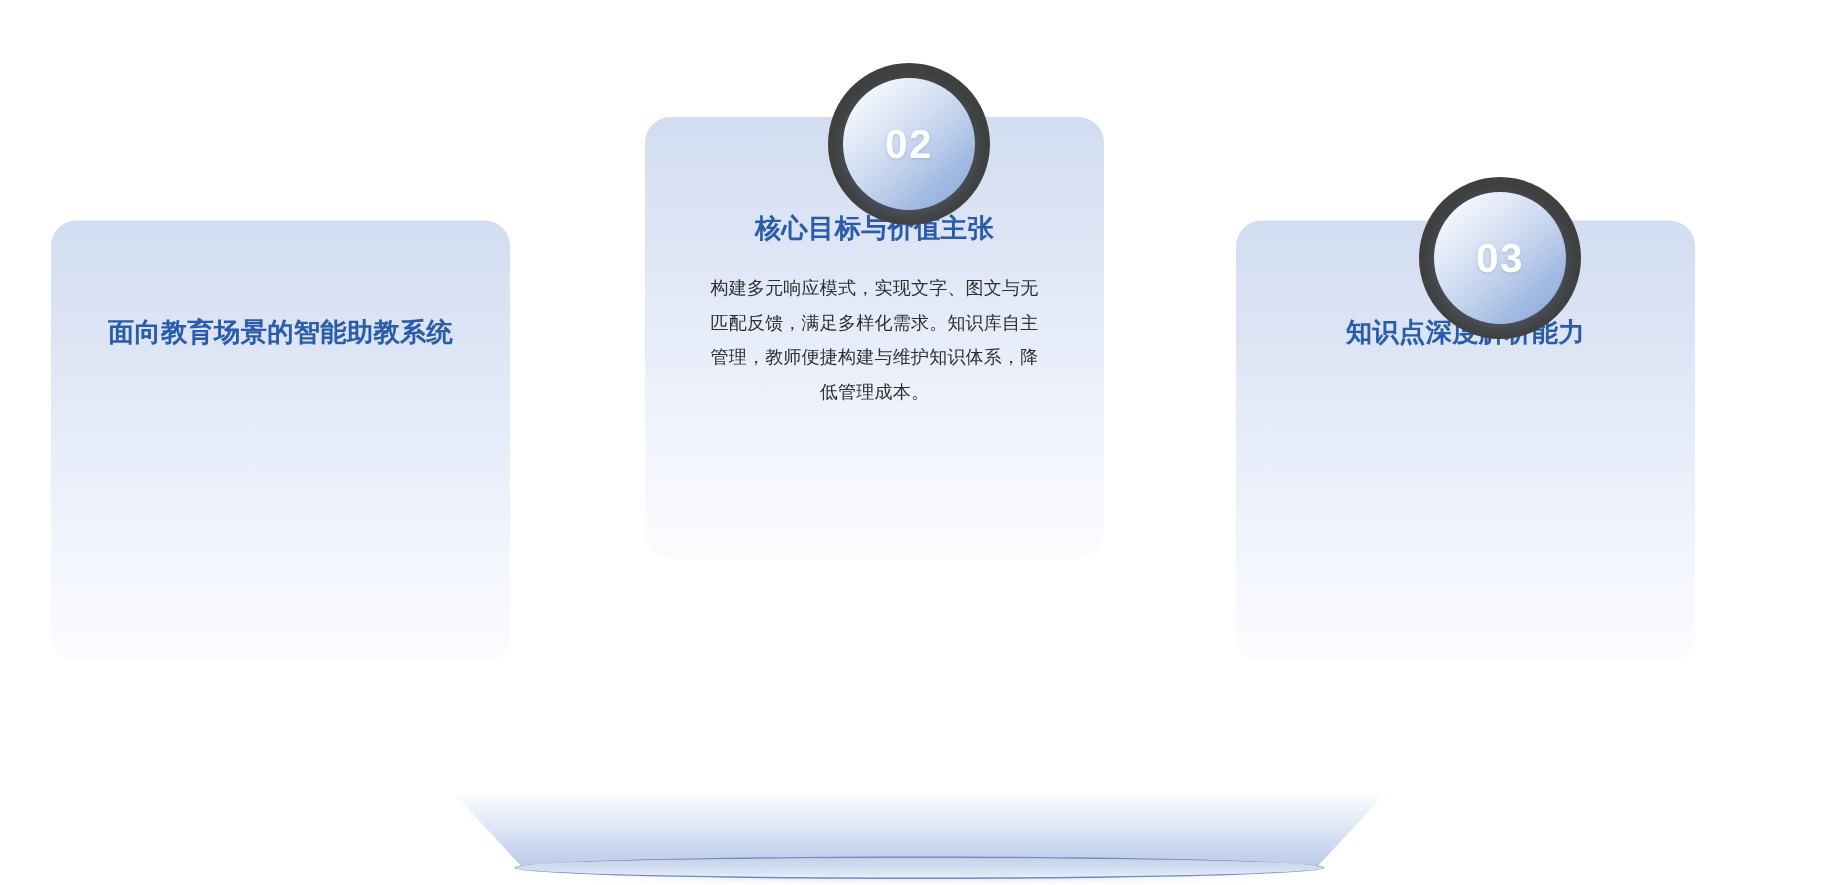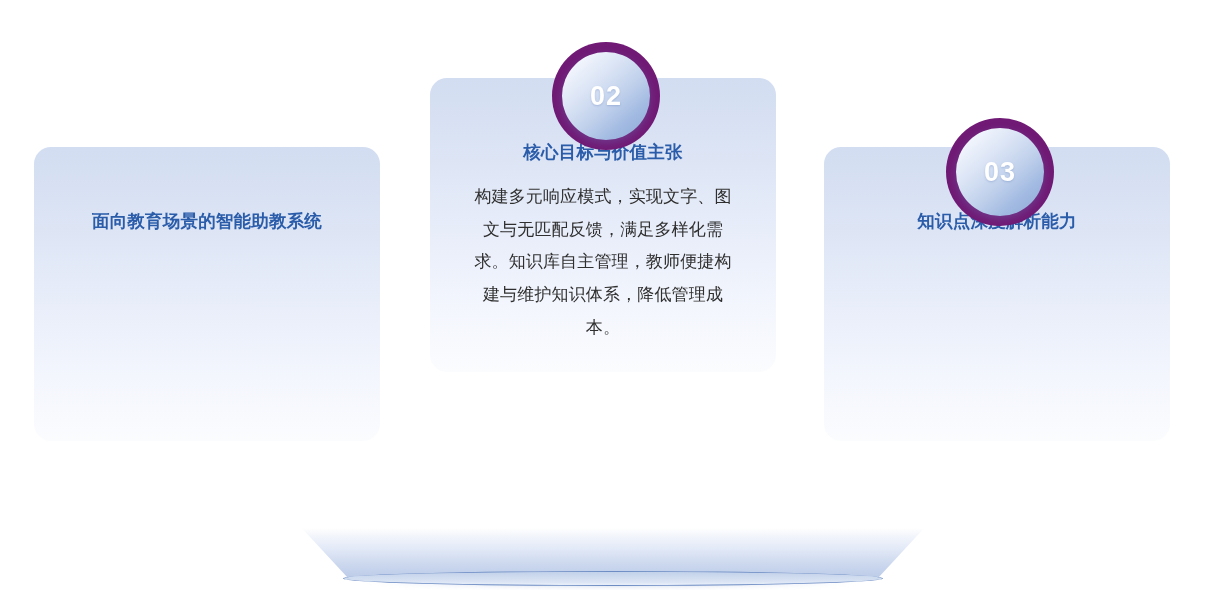--- a/index.html
+++ b/index.html
@@ -73,21 +73,21 @@
     width: 510px;
     height: 9px;
     border-radius: 50%;
     background: radial-gradient(ellipse at 50% 20%, rgba(150,172,211,0.55) 0%, rgba(150,172,211,0.0) 72%);
     filter: blur(2px);
   }
 
   
   .card {
     position: absolute;
-    width: 346px;
+    width: 306px;
     border-radius: 17px;
     background: linear-gradient(to bottom,
                 #d2ddf1 0%,
                 #dde5f5 28%,
                 #e9eefa 55%,
                 #f3f6fd 78%,
                 #fbfcfe 100%);
     box-sizing: border-box;
   }
   .card-1 { left: 34px;  top: 147px; height: 294px; }
@@ -104,33 +104,33 @@
     font-size: 17.5px;
     font-weight: bold;
     line-height: 1.65;
     letter-spacing: 0.2px;
     margin: 0 0 10px 0;
   }
   .card-2 .card-title { margin-bottom: 9px; }
 
   .card-body {
     color: #2f2f2f;
-    font-size: 17px;
+    font-size: 12px;
     line-height: 1.93;
     letter-spacing: 0.15px;
     margin: 14px;
   }
 
   
   .badge-ring {
     position: absolute;
     width: 108px;
     height: 108px;
     border-radius: 50%;
-    background: #701a75;
+    background: #404040;
   }
   .badge {
     position: absolute;
     left: 10px;
     top: 10px;
     width: 88px;
     height: 88px;
     border-radius: 50%;
     background: linear-gradient(138deg,
                 #fdfeff 0%,

